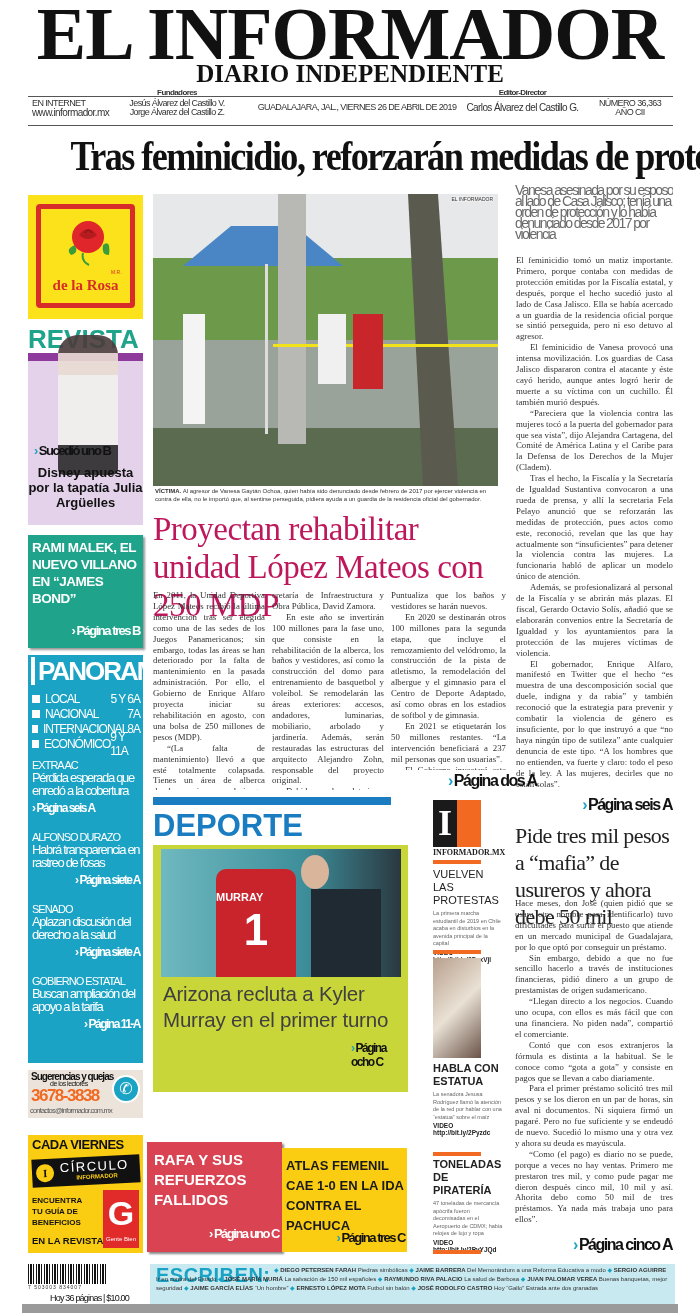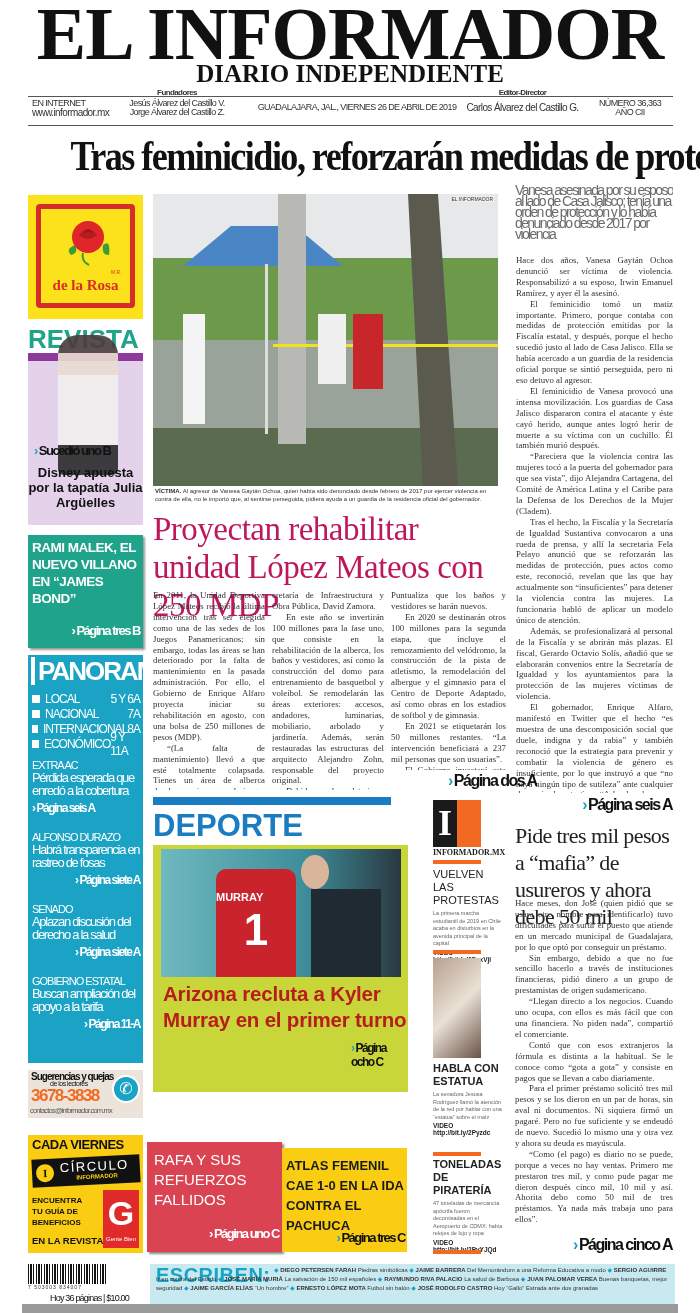--- a/index.html
+++ b/index.html
@@ -153,21 +153,20 @@
   <div class="abs" style="left:165px;top:120px;width:28px;height:70px;background:#f0f0f0"></div>
   <div class="abs" style="left:30px;top:120px;width:22px;height:110px;background:#f4f4f4"></div>
   <div class="abs sans" style="right:4px;top:2px;font-size:5px;color:#333;background:#eee;padding:0 1px">EL INFORMADOR</div>
 </div>
 <div class="abs sans" style="left:155px;top:487px;width:345px;font-size:6px;line-height:8px;color:#333">
   <b>VÍCTIMA.</b> <span>Al agresor de Vanesa Gaytán Ochoa, quien había sido denunciado desde febrero de 2017 por ejercer violencia en contra de ella, no le importó que, al sentirse perseguida, pidiera ayuda a un guardia de la residencia oficial del gobernador.</span>
 </div>
 
 <div class="abs sans" style="left:515px;top:185px;width:158px;font-size:14px;line-height:11px;letter-spacing:-1.6px;color:#6b6b6b;height:54px;overflow:hidden">Vanesa asesinada por su esposo al lado de Casa Jalisco; tenía una orden de protección y lo había denunciado desde 2017 por violencia</div>
 <div class="abs col body" style="left:516px;top:255px;width:157px;height:538px;overflow:hidden">
-  <p>Hace dos años, Vanesa Gaytán Ochoa denunció ser víctima de violencia. Responsabilizó a su esposo, Irwin Emanuel Ramírez, y ayer él la asesinó.</p>
   <p>El feminicidio tomó un matiz importante. Primero, porque contaba con medidas de protección emitidas por la Fiscalía estatal, y después, porque el hecho sucedió justo al lado de Casa Jalisco. Ella se había acercado a un guardia de la residencia oficial porque se sintió perseguida, pero ni eso detuvo al agresor.</p>
   <p>El feminicidio de Vanesa provocó una intensa movilización. Los guardias de Casa Jalisco dispararon contra el atacante y éste cayó herido, aunque antes logró herir de muerte a su víctima con un cuchillo. Él también murió después.</p>
   <p>“Pareciera que la violencia contra las mujeres tocó a la puerta del gobernador para que sea vista”, dijo Alejandra Cartagena, del Comité de América Latina y el Caribe para la Defensa de los Derechos de la Mujer (Cladem).</p>
   <p>Tras el hecho, la Fiscalía y la Secretaría de Igualdad Sustantiva convocaron a una rueda de prensa, y allí la secretaria Fela Pelayo anunció que se reforzarán las medidas de protección, pues actos como este, reconoció, revelan que las que hay actualmente son “insuficientes” para detener la violencia contra las mujeres. La funcionaria habló de aplicar un modelo único de atención.</p>
   <p>Además, se profesionalizará al personal de la Fiscalía y se abrirán más plazas. El fiscal, Gerardo Octavio Solís, añadió que se elaborarán convenios entre la Secretaría de Igualdad y los ayuntamientos para la protección de las mujeres víctimas de violencia.</p>
   <p>El gobernador, Enrique Alfaro, manifestó en Twitter que el hecho “es muestra de una descomposición social que duele, indigna y da rabia” y también reconoció que la estrategia para prevenir y combatir la violencia de género es insuficiente, por lo que instruyó a que “no haya ningún tipo de sutileza” ante cualquier denuncia de este tipo. “A los hombres que no entienden, va fuerte y claro: todo el peso de la ley. A las mujeres, decirles que no están solas”.</p>
 
 </div>
 <div class="abs pgref" style="right:28px;top:796px;font-size:16px"><span class="arr">›</span><span>Página seis A</span></div>
 
@@ -193,25 +192,25 @@
 <div class="abs sans" style="left:153px;top:808px;font-weight:bold;font-size:31px;color:#1a7dc1;letter-spacing:0">DEPORTE</div>
 <div class="abs" style="left:153px;top:845px;width:255px;height:247px;background:#c8d63a">
   <div class="abs photo" style="left:8px;top:4px;width:240px;height:128px;background:linear-gradient(90deg,#6fb9c0,#3d8e9a 60%,#2a3840)">
     <div class="abs" style="left:55px;top:20px;width:80px;height:108px;background:#c9232c;border-radius:10px 10px 0 0">
       <div class="abs sans" style="left:0;top:22px;width:80px;text-align:left;color:#fff;font-weight:bold;font-size:11px">MURRAY</div>
       <div class="abs sans" style="left:0;top:36px;width:80px;text-align:center;color:#fff;font-weight:bold;font-size:44px">1</div>
     </div>
     <div class="abs" style="left:140px;top:6px;width:28px;height:34px;background:#d9b59c;border-radius:50%"></div>
     <div class="abs" style="left:150px;top:40px;width:70px;height:90px;background:#1f2a33"></div>
   </div>
-  <div class="abs sans" style="left:10px;top:136px;width:245px;font-weight:bold;font-size:20.5px;line-height:26px;color:#b91c1c;letter-spacing:-0.2px">Arizona recluta a Kyler Murray en el primer turno</div>
+  <div class="abs sans" style="left:10px;top:136px;width:245px;font-weight:normal;font-size:20.5px;line-height:26px;color:#404040;letter-spacing:-0.2px">Arizona recluta a Kyler Murray en el primer turno</div>
   <div class="abs pgref" style="left:198px;top:196px;font-size:12px"><span class="arr">›</span><span>Página ocho C</span></div>
 </div>
 <div class="abs" style="left:147px;top:1142px;width:135px;height:110px;background:#d94352;box-shadow:2px 2px 2px #888">
-  <div class="abs sans" style="left:7px;top:8px;width:125px;color:#fff;font-weight:normal;font-size:15px;line-height:20px">RAFA Y SUS REFUERZOS FALLIDOS</div>
+  <div class="abs sans" style="left:7px;top:8px;width:125px;color:#fff;font-weight:bold;font-size:15px;line-height:20px">RAFA Y SUS REFUERZOS FALLIDOS</div>
   <div class="abs pgref" style="right:3px;top:84px;color:#fff;font-size:13px"><span class="arr" style="color:#fff">›</span><span>Página uno C</span></div>
 </div>
 <div class="abs" style="left:282px;top:1148px;width:125px;height:104px;background:#fbcd12">
   <div class="abs sans" style="left:4px;top:8px;width:122px;color:#1a1a1a;font-weight:bold;font-size:13px;line-height:20px">ATLAS FEMENIL CAE 1-0 EN LA IDA CONTRA EL PACHUCA</div>
   <div class="abs pgref" style="right:2px;top:82px;font-size:13px"><span class="arr">›</span><span>Página tres C</span></div>
 </div>
 
 <div class="abs" style="left:433px;top:800px;width:48px;height:47px;background:#1a1a1a">
   <div class="abs" style="left:0;top:0;width:24px;height:47px;background:#1a1a1a;color:#fff;font-weight:bold;font-size:36px;line-height:47px;text-align:center">I</div>
   <div class="abs" style="left:24px;top:0;width:24px;height:47px;background:#f26a21"></div>

